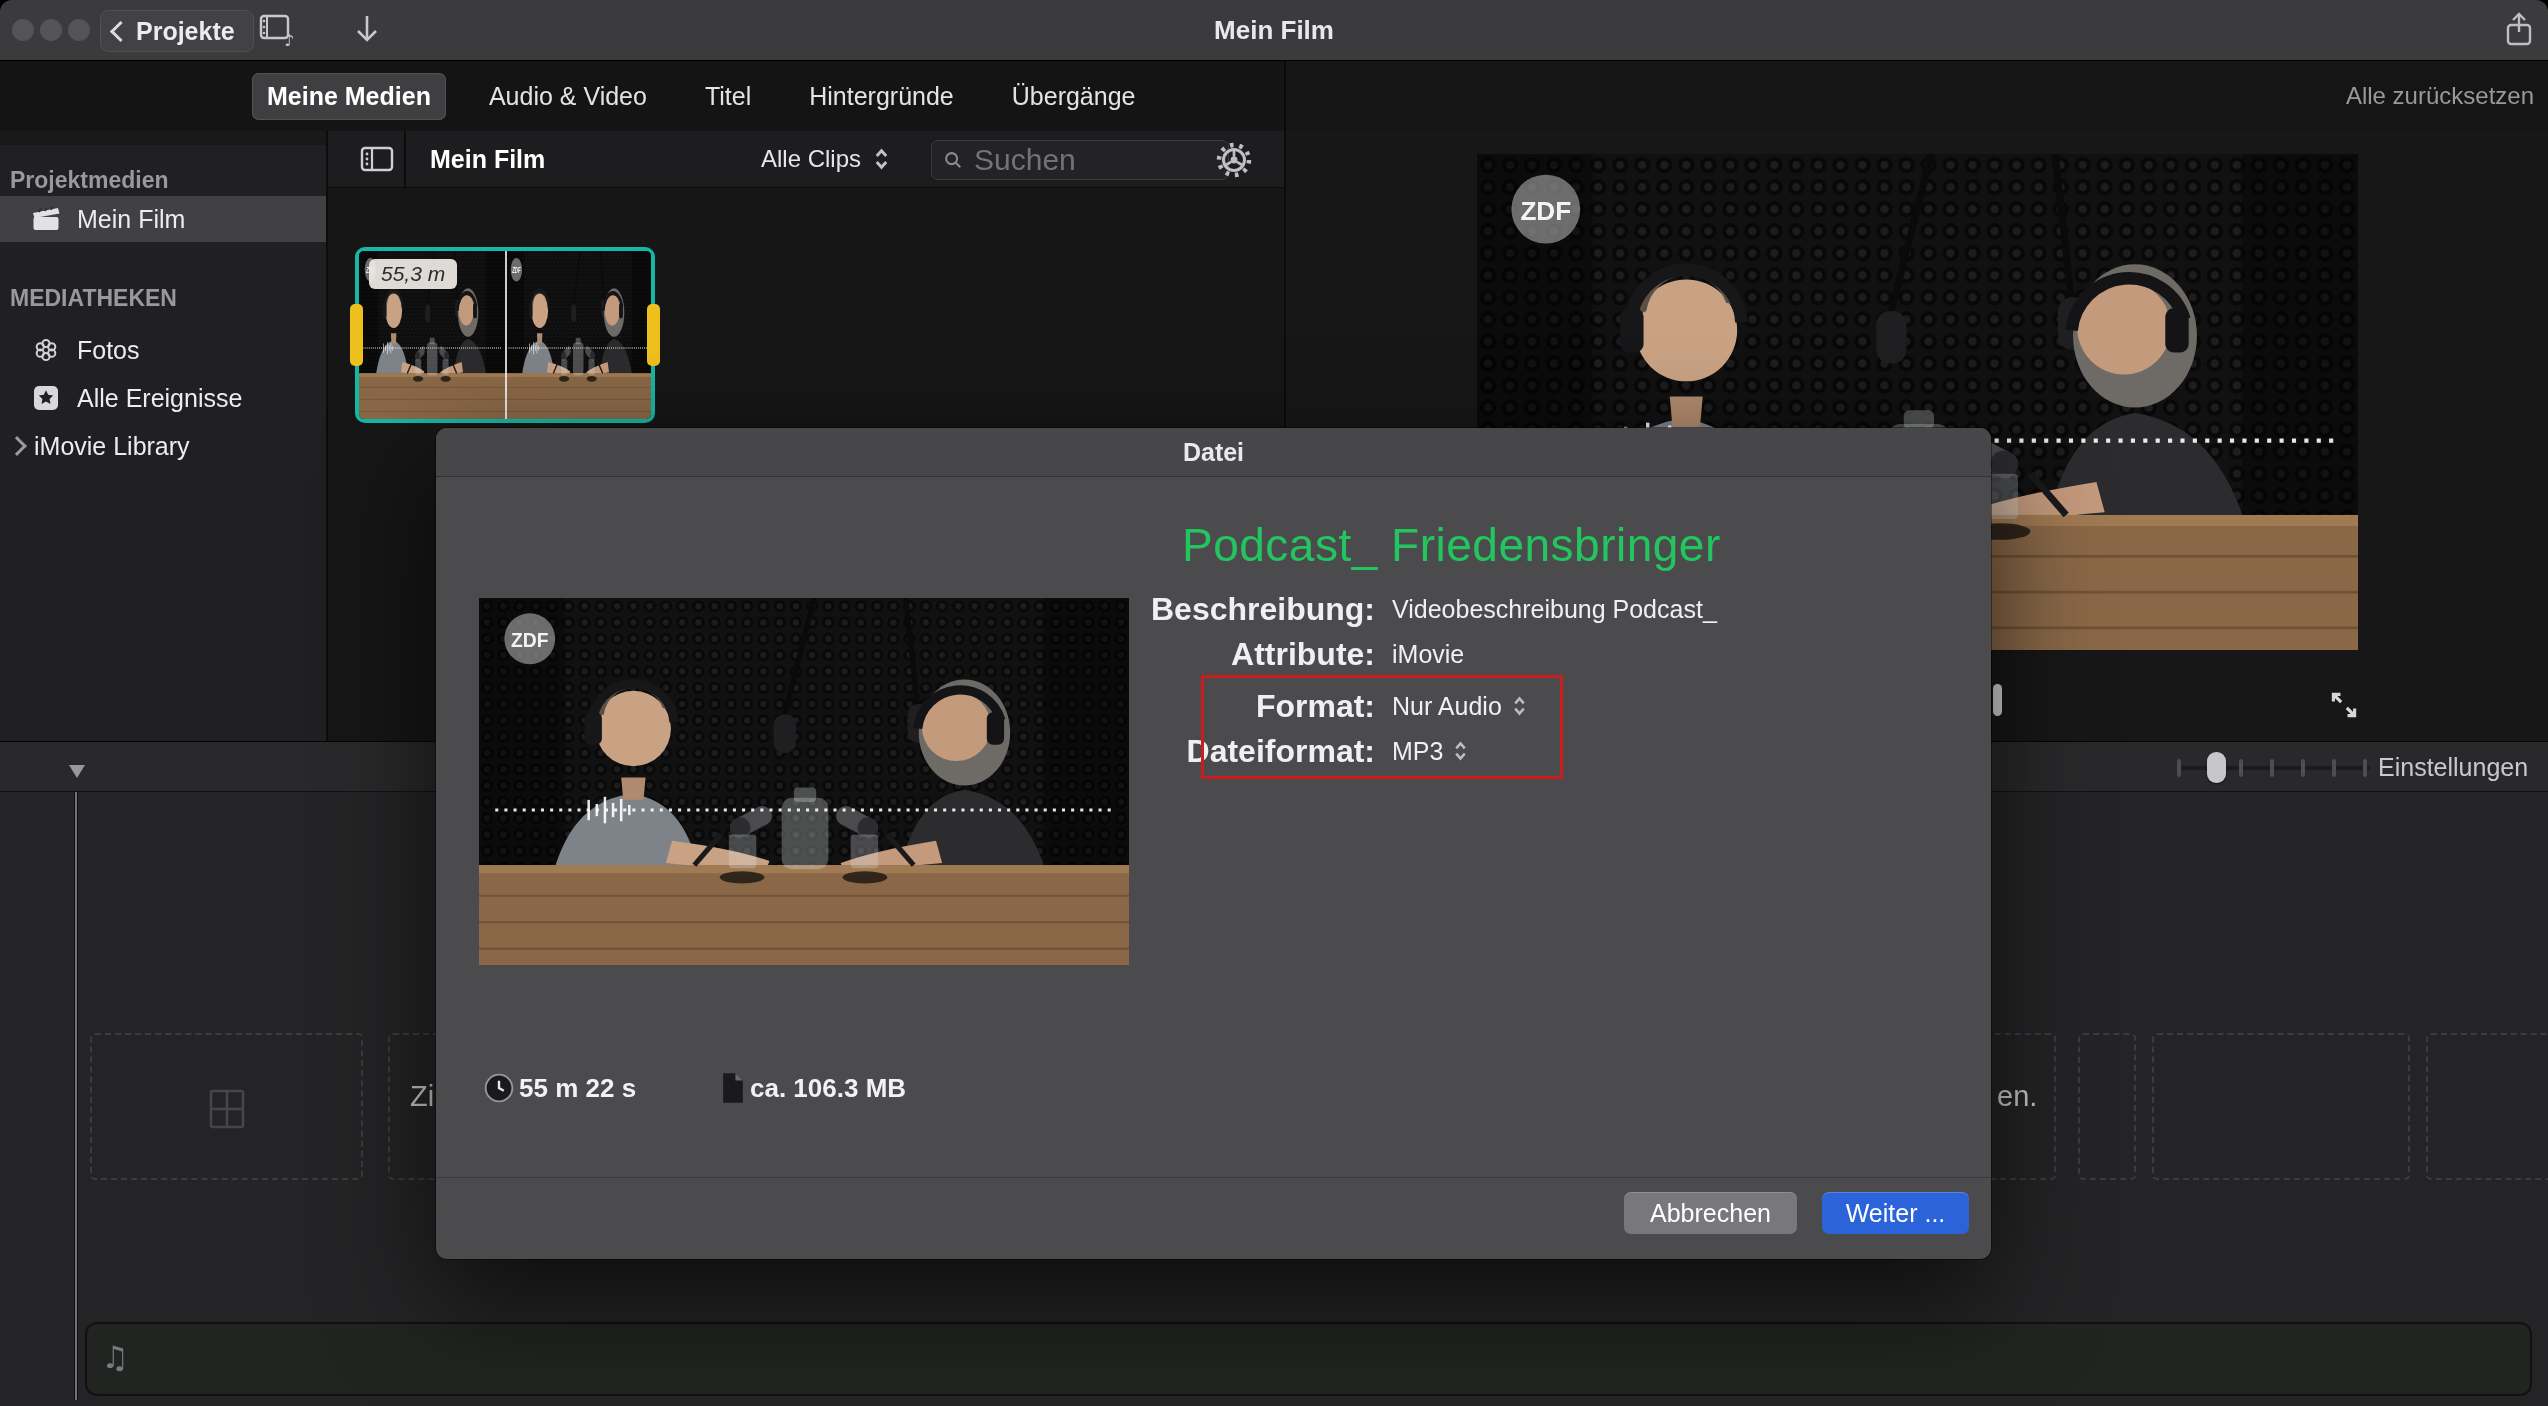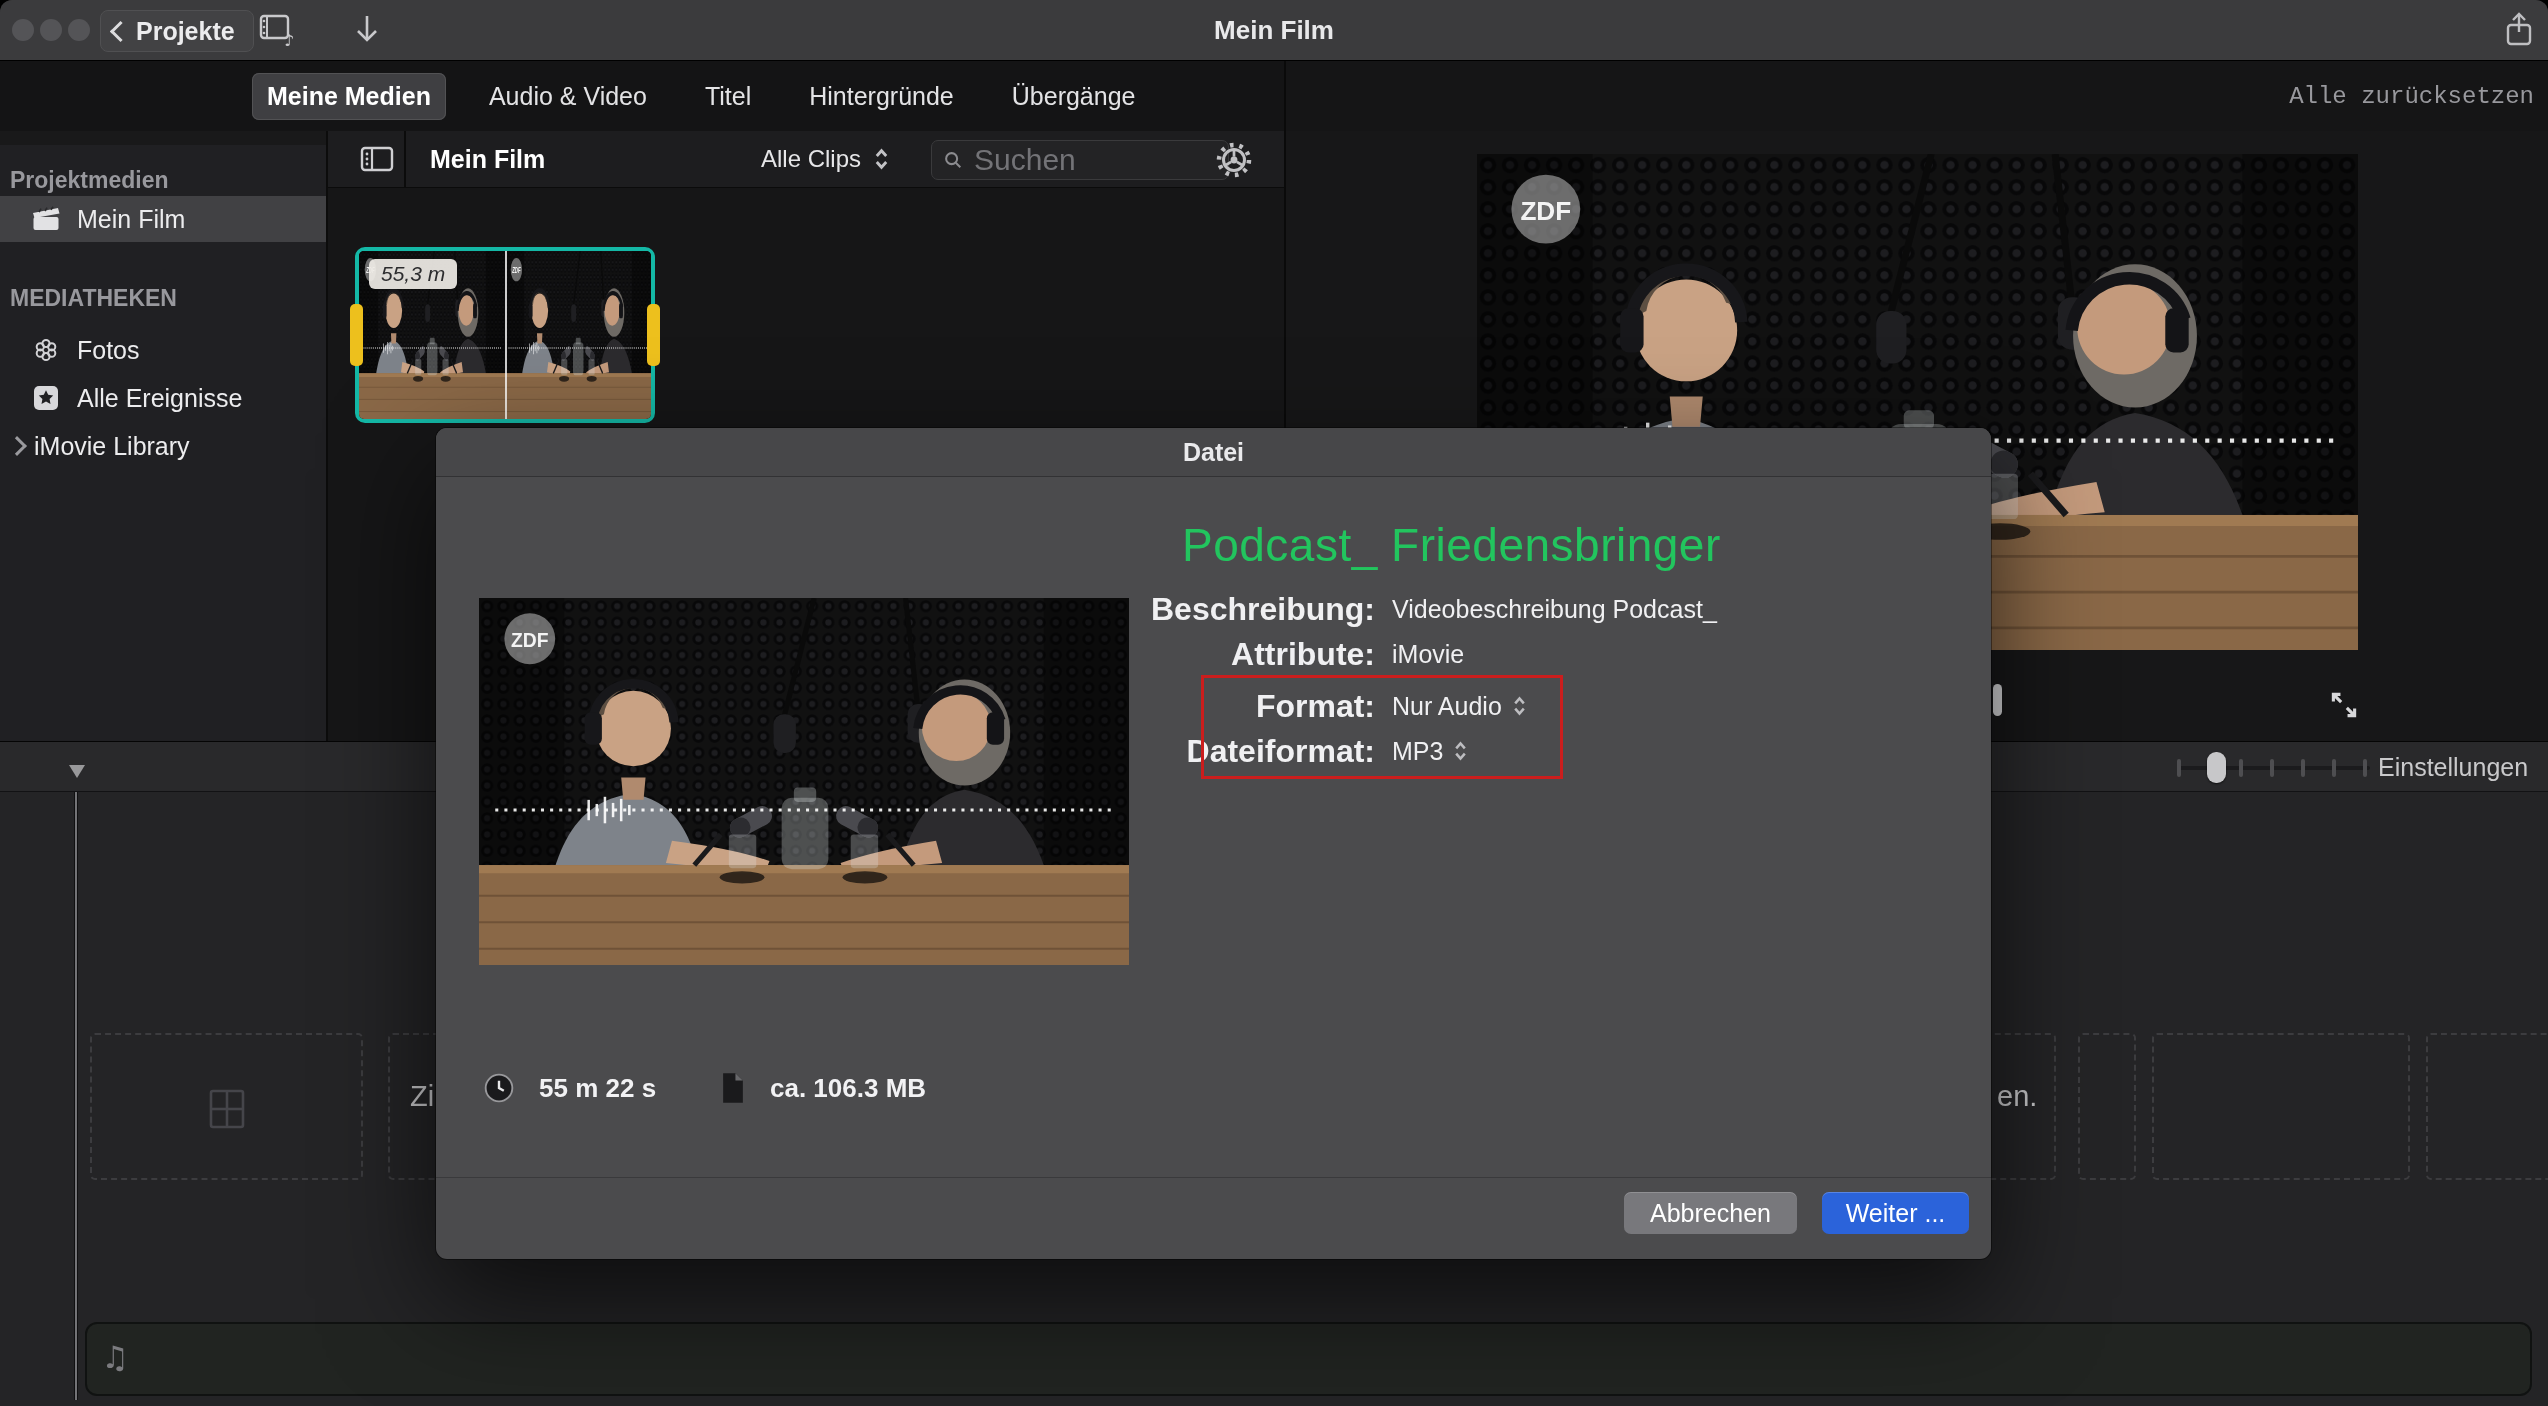--- a/index.html
+++ b/index.html
@@ -15,21 +15,21 @@
             background:#424244;border:1px solid #505052;border-radius:8px;
             display:flex;align-items:center;gap:8px;color:#ececee;font-size:25px;font-weight:700;}
   .chev-left{width:12px;height:12px;border-left:3px solid #dcdcde;border-bottom:3px solid #dcdcde;
              transform:rotate(45deg);margin-top:1px;}
   .win-title{position:absolute;left:0;right:0;top:0;height:60px;display:flex;align-items:center;
              justify-content:center;color:#e8e8ea;font-size:26px;font-weight:700;}
   .tb-icon{position:absolute;top:12px;width:46px;height:36px;display:flex;align-items:center;justify-content:center;}
 
   
   .tabstrip{position:absolute;left:0;top:61px;width:1284px;height:70px;background:#141415;}
-  .viewerstrip{position:absolute;left:1286px;top:61px;width:1262px;height:70px;background:#151516;font-family:Liberation Mono, monospace;}
+  .viewerstrip{position:absolute;left:1286px;top:61px;width:1262px;height:70px;background:#151516;}
   .vdivider{position:absolute;left:1284px;top:61px;width:2px;bottom:0;background:#0a0a0a;height:680px;}
   .tabs{position:absolute;left:252px;top:0;height:70px;display:flex;align-items:center;gap:28px;}
   .tab{color:#e3e3e5;font-size:25px;padding:9px 15px;border-radius:7px;white-space:nowrap;}
   .tab.sel{background:#3f3f42;box-shadow:0 0 0 1px #525254 inset;font-weight:700;color:#fff;}
   .reset-label{position:absolute;right:14px;top:0;height:70px;display:flex;align-items:center;
                color:#98989d;font-size:24px;}
 
   
   .sidebar{position:absolute;left:0;top:131px;width:326px;height:610px;background:#202023;margin-top:14px;}
   .sb-divider{position:absolute;left:326px;top:131px;width:2px;height:610px;background:#0c0c0c;}
@@ -109,21 +109,21 @@
   .dlg-thumb{position:absolute;left:43px;top:170px;width:650px;height:367px;background:#000;}
   .dlg-heading{position:absolute;left:746px;top:90px;color:#22c55e;font-size:46px;font-weight:400;
                letter-spacing:.5px;white-space:nowrap;}
   .dlg-row{position:absolute;height:36px;display:flex;align-items:center;}
   .dlg-label{position:absolute;left:560px;width:379px;text-align:right;color:#f0f0f2;
              font-size:32px;font-weight:700;}
   .dlg-value{position:absolute;left:956px;color:#f0f0f2;font-size:25px;display:flex;
              align-items:center;gap:10px;white-space:nowrap;}
   .red-rect{position:absolute;left:765px;top:247px;width:362px;height:104px;
             border:3px solid #cb1d1d;box-sizing:border-box;z-index:5;}
-  .dlg-meta{position:absolute;top:644px;display:flex;align-items:center;gap:24px;
+  .dlg-meta{position:absolute;top:644px;display:flex;align-items:center;gap:4px;
             color:#f2f2f4;font-size:26px;font-weight:700;}
   .dlg-sep{position:absolute;left:0;top:749px;width:100%;height:1px;background:#3a3a3c;}
   .dlg-btn{position:absolute;top:764px;height:42px;border-radius:7px;display:flex;align-items:center;
            justify-content:center;color:#fff;font-size:25px;margin-left:16px;}
   .btn-cancel{left:1172px;width:173px;background:#78787c;box-shadow:inset 0 1px 0 rgba(255,255,255,.18);}
   .btn-continue{left:1370px;width:147px;background:#2b63da;box-shadow:inset 0 1px 0 rgba(255,255,255,.22);text-align:right;}
 
   svg{display:block;}
 </style>
 </head>

